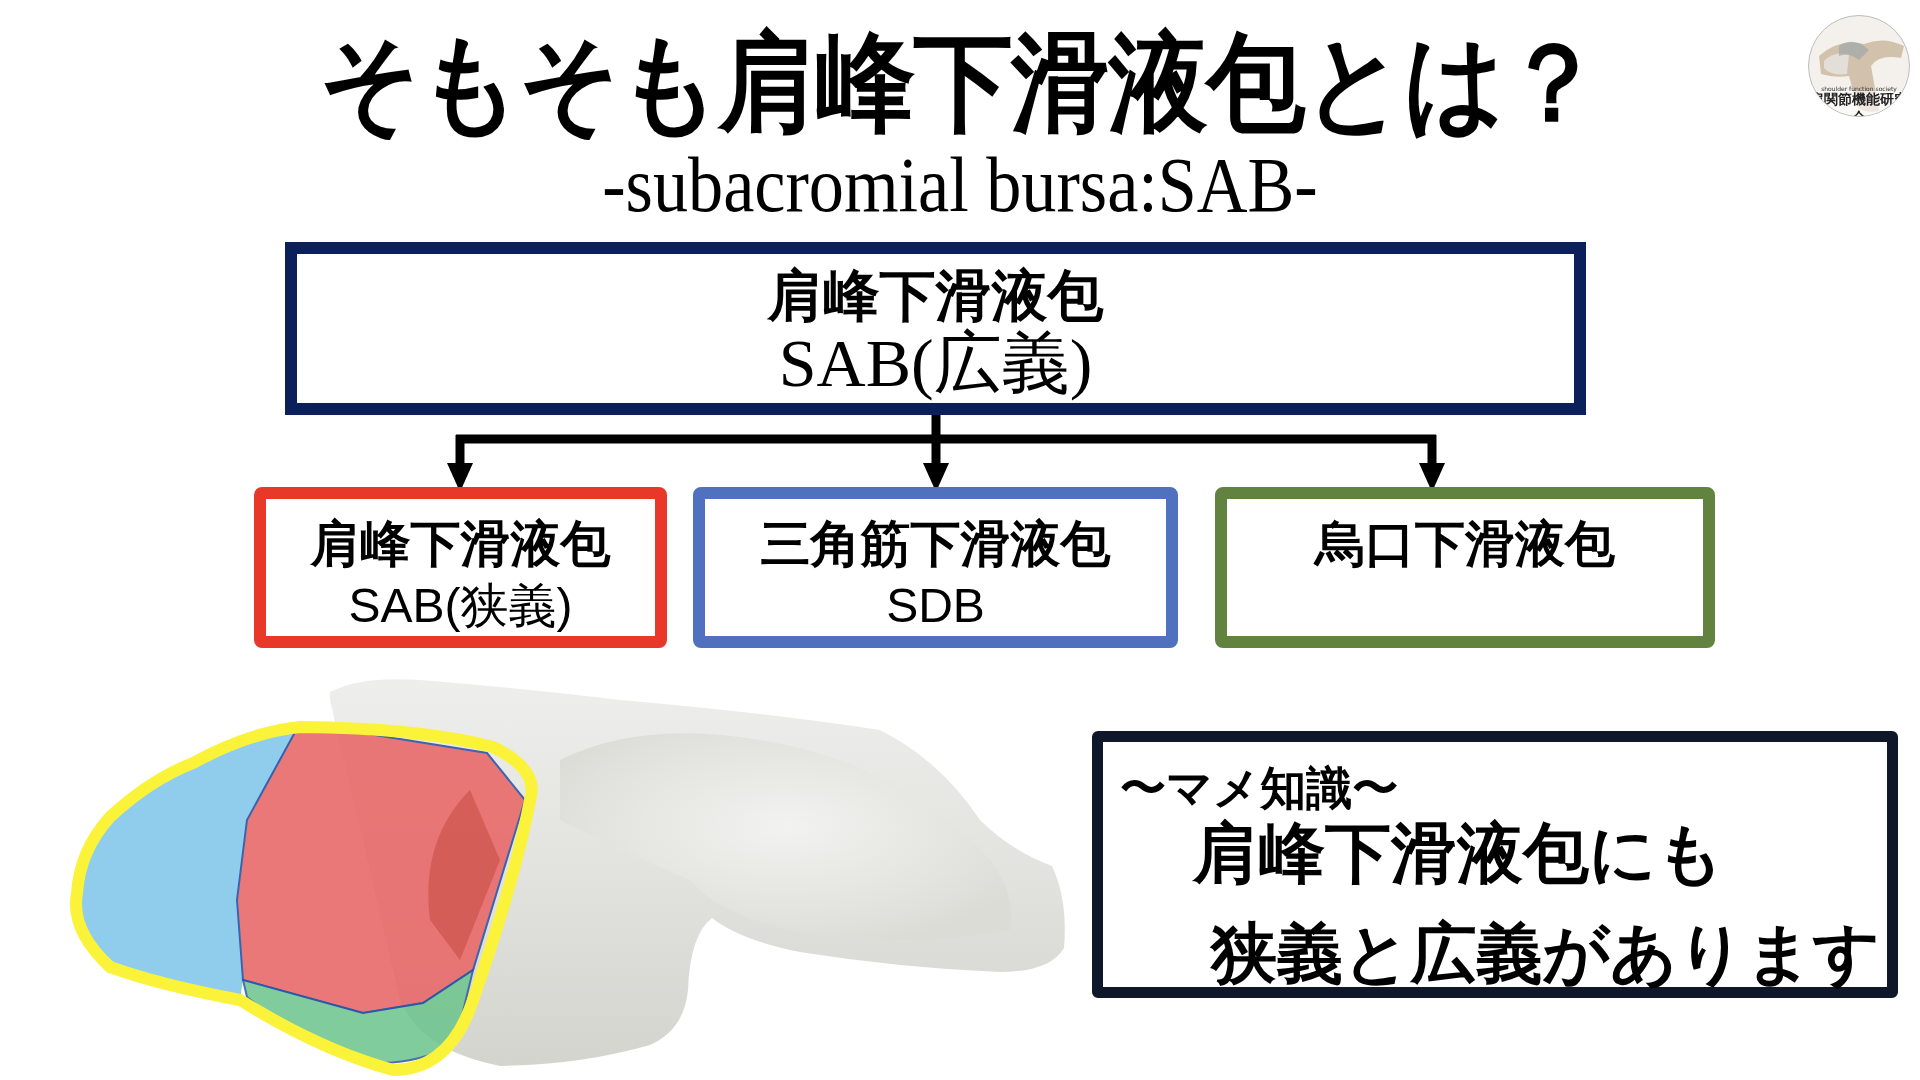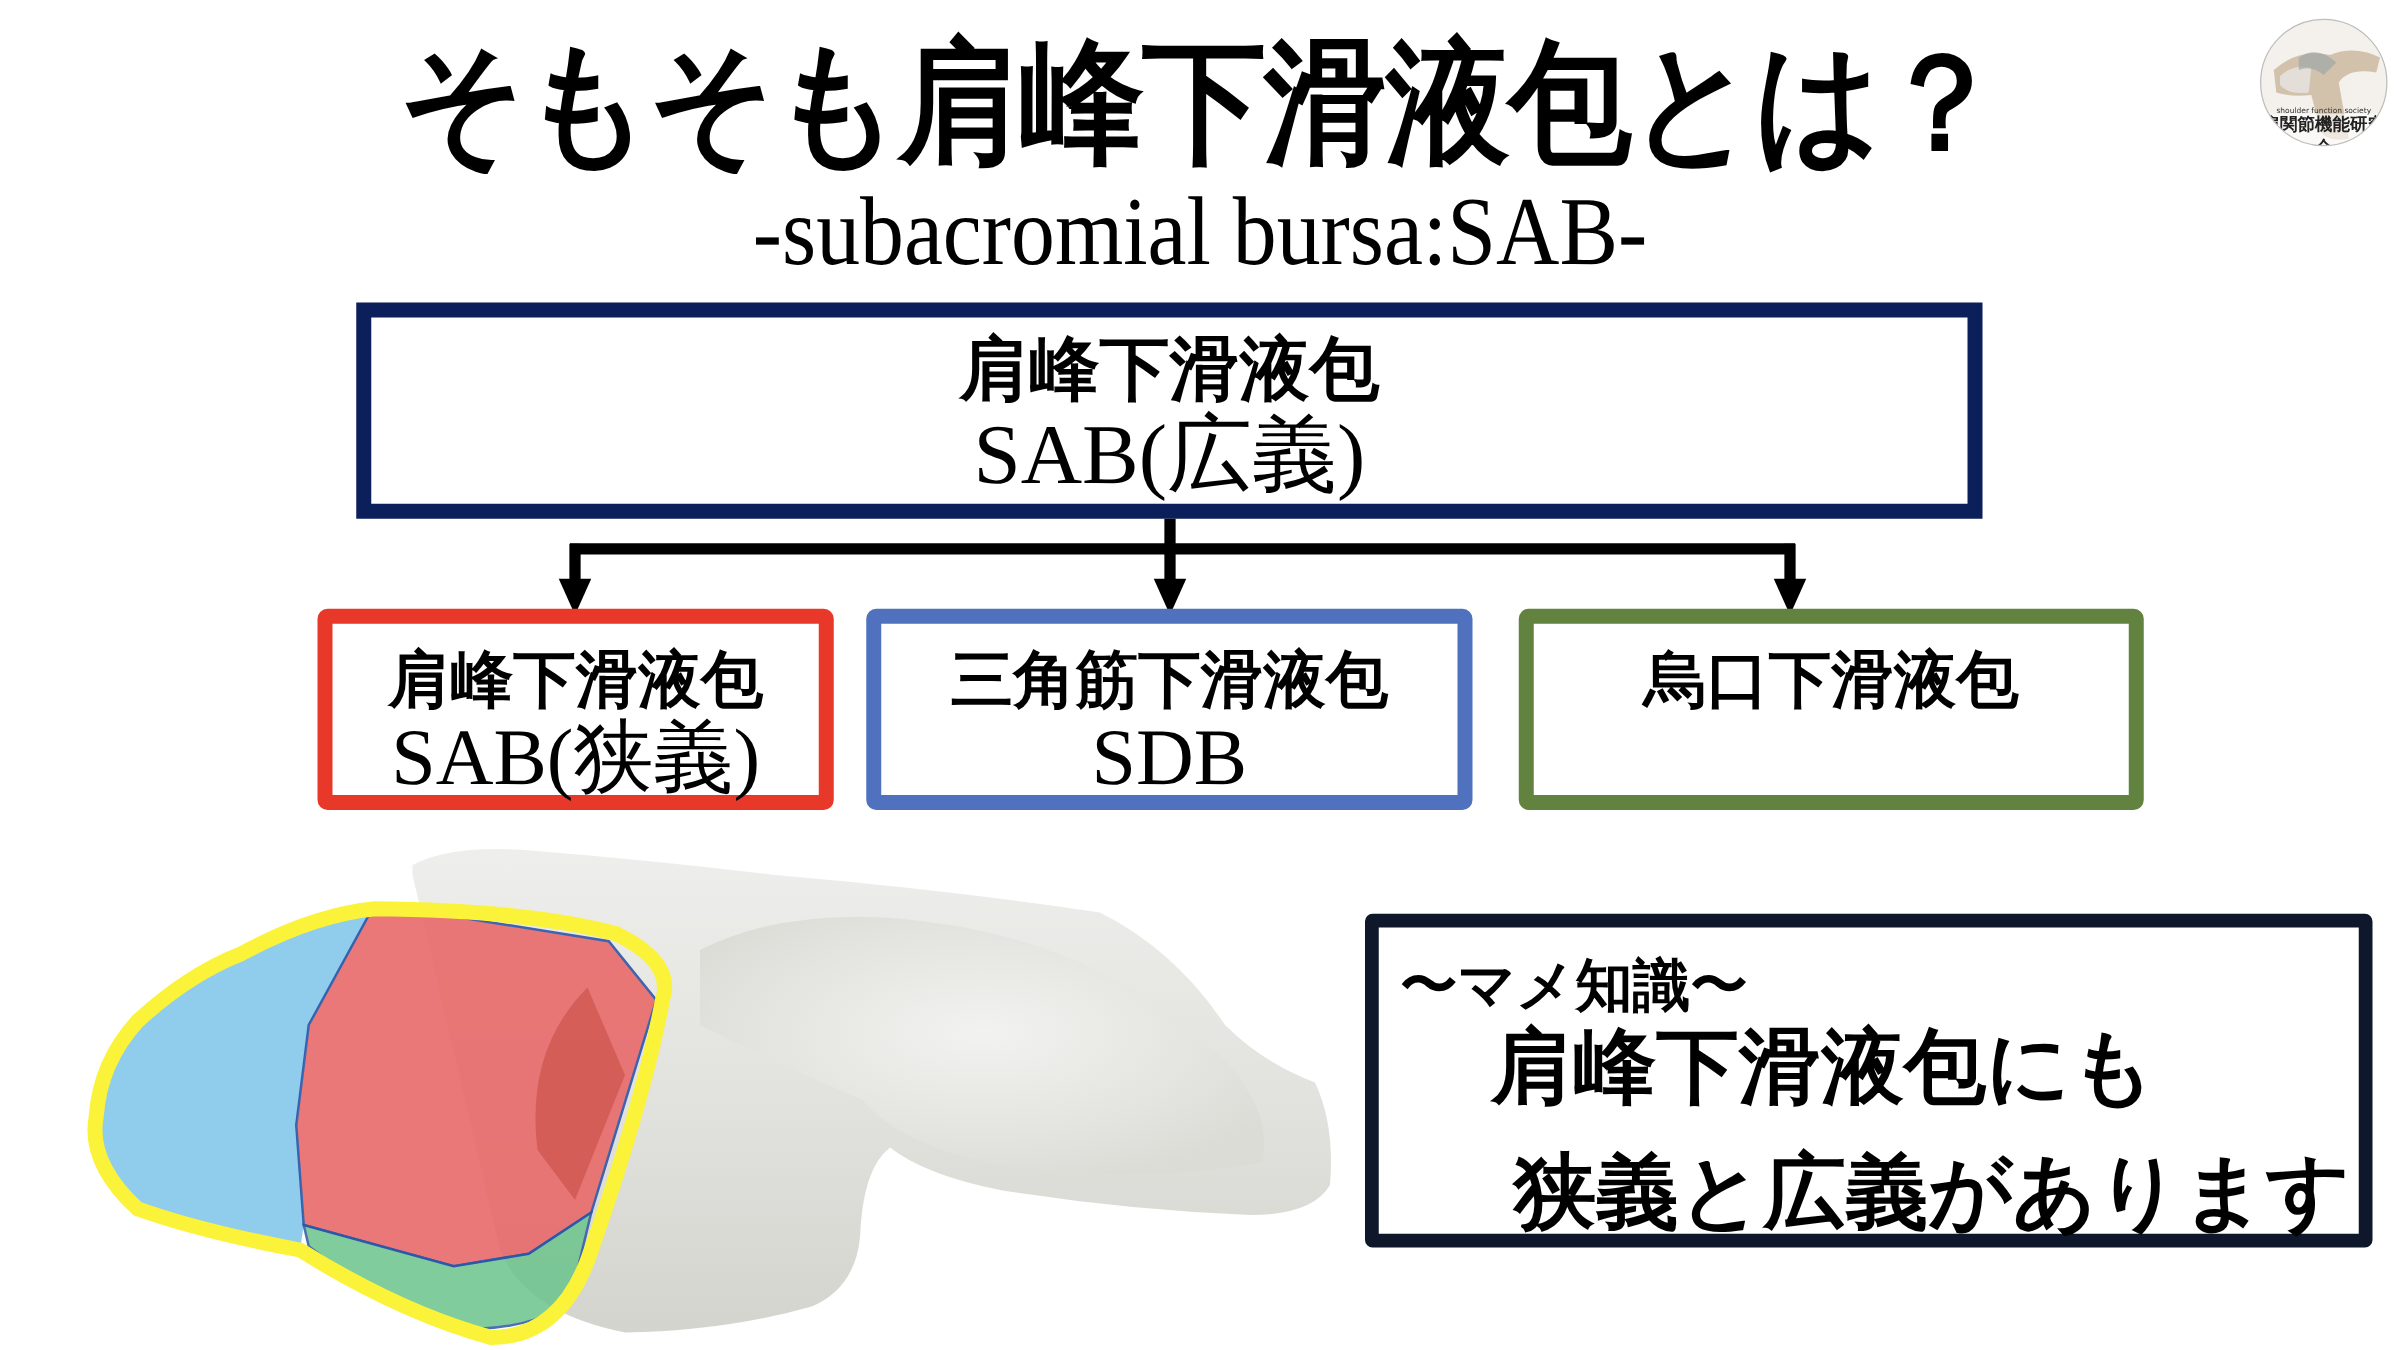--- a/index.html
+++ b/index.html
@@ -15,21 +15,21 @@
     font-family: "Liberation Serif", "DejaVu Serif", serif;
     font-size: 78px; line-height: 90px;
     transform: scaleX(0.9); transform-origin: 960px 0;
   }
   .box { position: absolute; box-sizing: border-box; background: #fff; text-align: center; }
   .box-main { left: 285px; top: 242px; width: 1301px; height: 173px; border: 12px solid #0b1f5a; }
   .box-main .l1 { font-size: 56px; line-height: 66px; margin-top: 8px; font-weight: bold; }
   .box-main .l2 { font-size: 68px; line-height: 70px; font-family: Liberation Serif, serif; }
   .box-sub { top: 487px; height: 161px; border-width: 12px; border-style: solid; border-radius: 8px; }
   .box-sub .l1 { font-size: 50px; line-height: 62px; margin-top: 14px; font-weight: bold; }
-  .box-sub .l2 { font-size: 64px; line-height: 62px; font-family: Liberation Serif, serif; }
+  .box-sub .l2 { font-size: 48px; line-height: 62px; font-family: Liberation Sans, sans-serif; }
   .box-red { left: 254px; width: 413px; border-color: #e8382a; }
   .box-blue { left: 693px; width: 485px; border-color: #4f71be; }
   .box-green { left: 1215px; width: 500px; border-color: #62823f; }
   .note {
     left: 1092px; top: 731px; width: 806px; height: 267px; box-sizing: border-box;
     border: 11px solid #0f172a; border-radius: 6px; background: #fff; text-align: left;
   }
   .note .head { position: absolute; left: 17px; top: 18px; font-size: 46px; line-height: 56px; font-weight: bold; }
   .note .b1 { position: absolute; left: 90px; top: 72px; font-size: 66px; line-height: 78px; font-weight: bold; }
   .note .b2 { position: absolute; left: 108px; top: 172px; font-size: 66px; line-height: 78px; font-weight: bold; }

